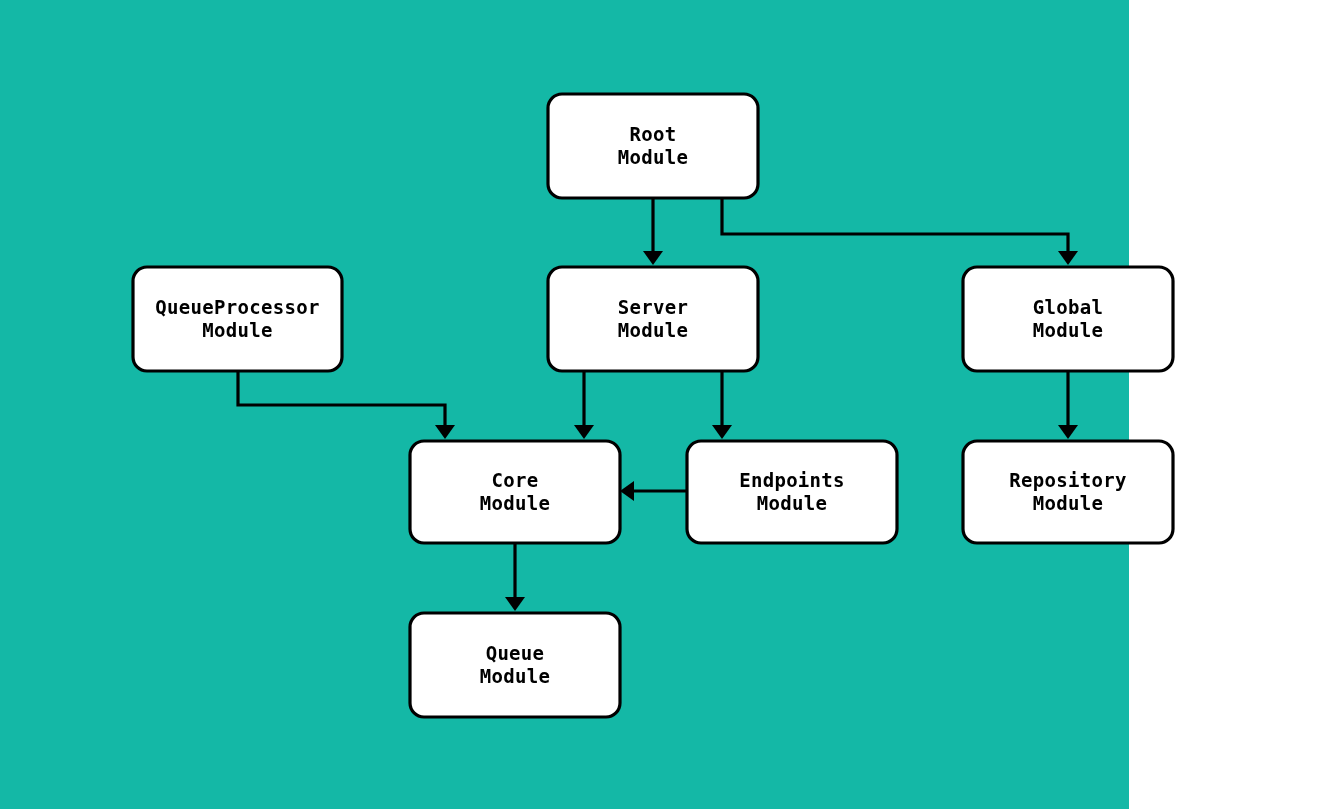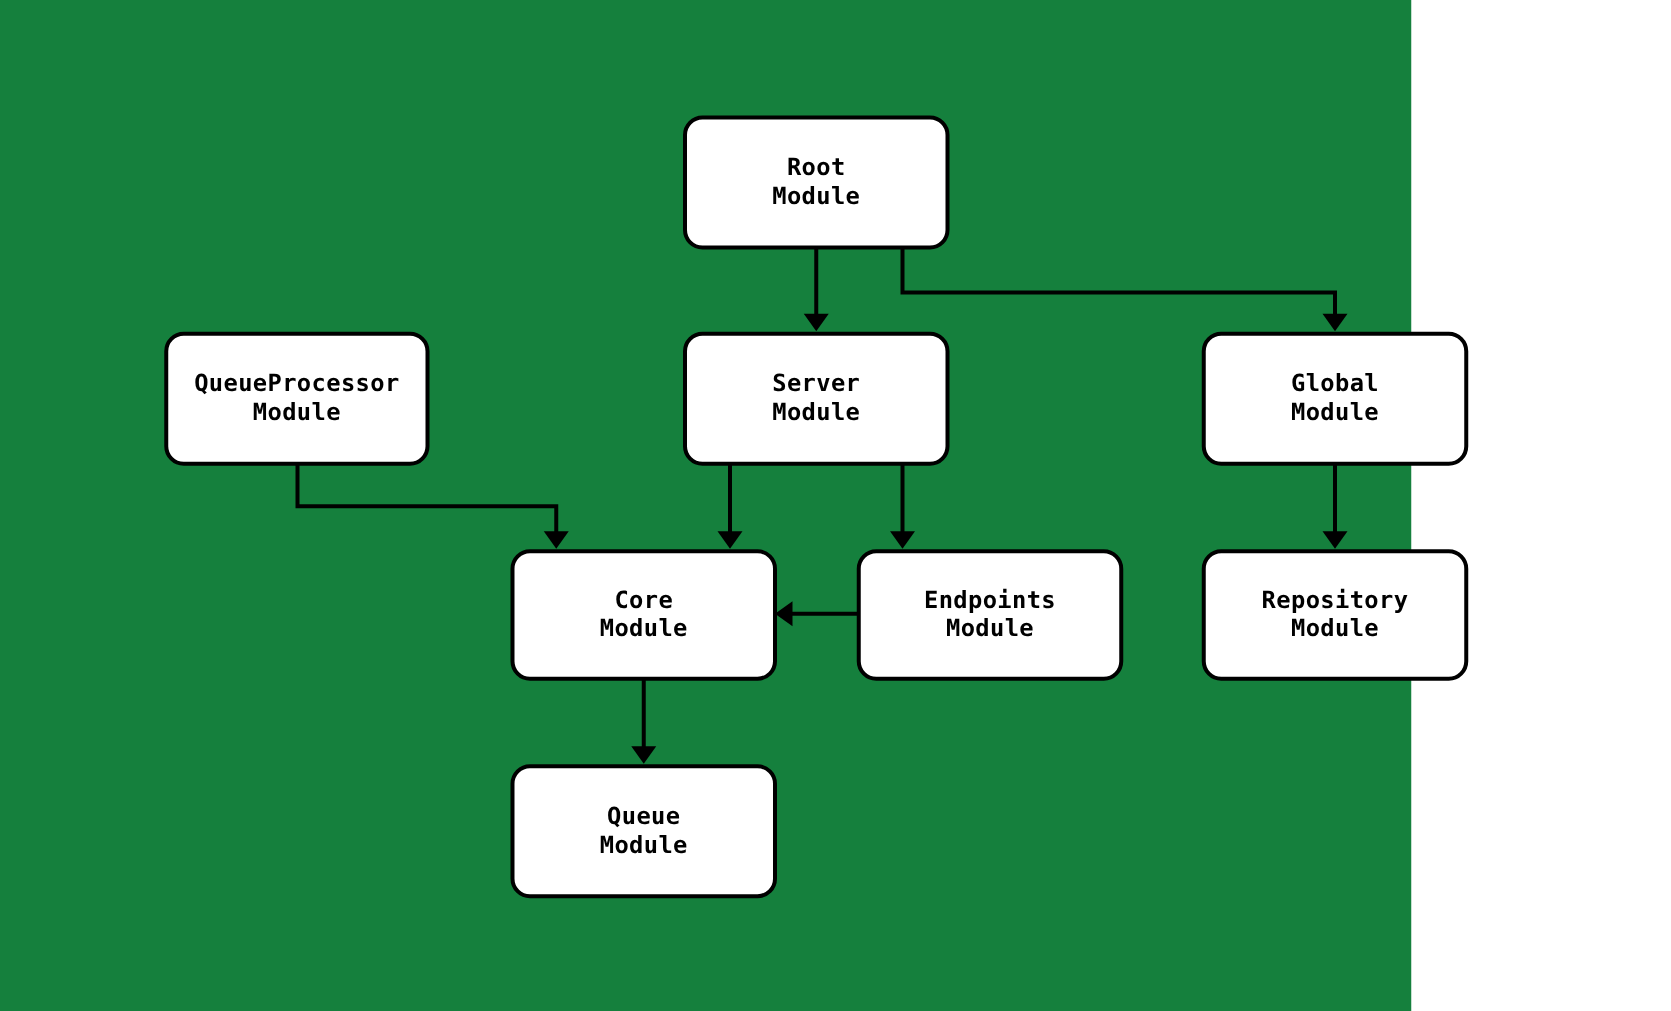--- a/index.html
+++ b/index.html
@@ -10,21 +10,21 @@
   body {
     width: 1337px;
     height: 809px;
     overflow: hidden;
     font-family: "DejaVu Sans Mono", "Liberation Mono", monospace;
   }
   #diagram-root {
     position: relative;
     width: 1129px;
     height: 809px;
-    background: #15803d;
+    background: #14b8a6;
   }
   svg#diagram-canvas {
     position: absolute;
     top: 0;
     left: 0;
     width: 1337px;
     height: 809px;
     display: block;
   }
   .node-box {

